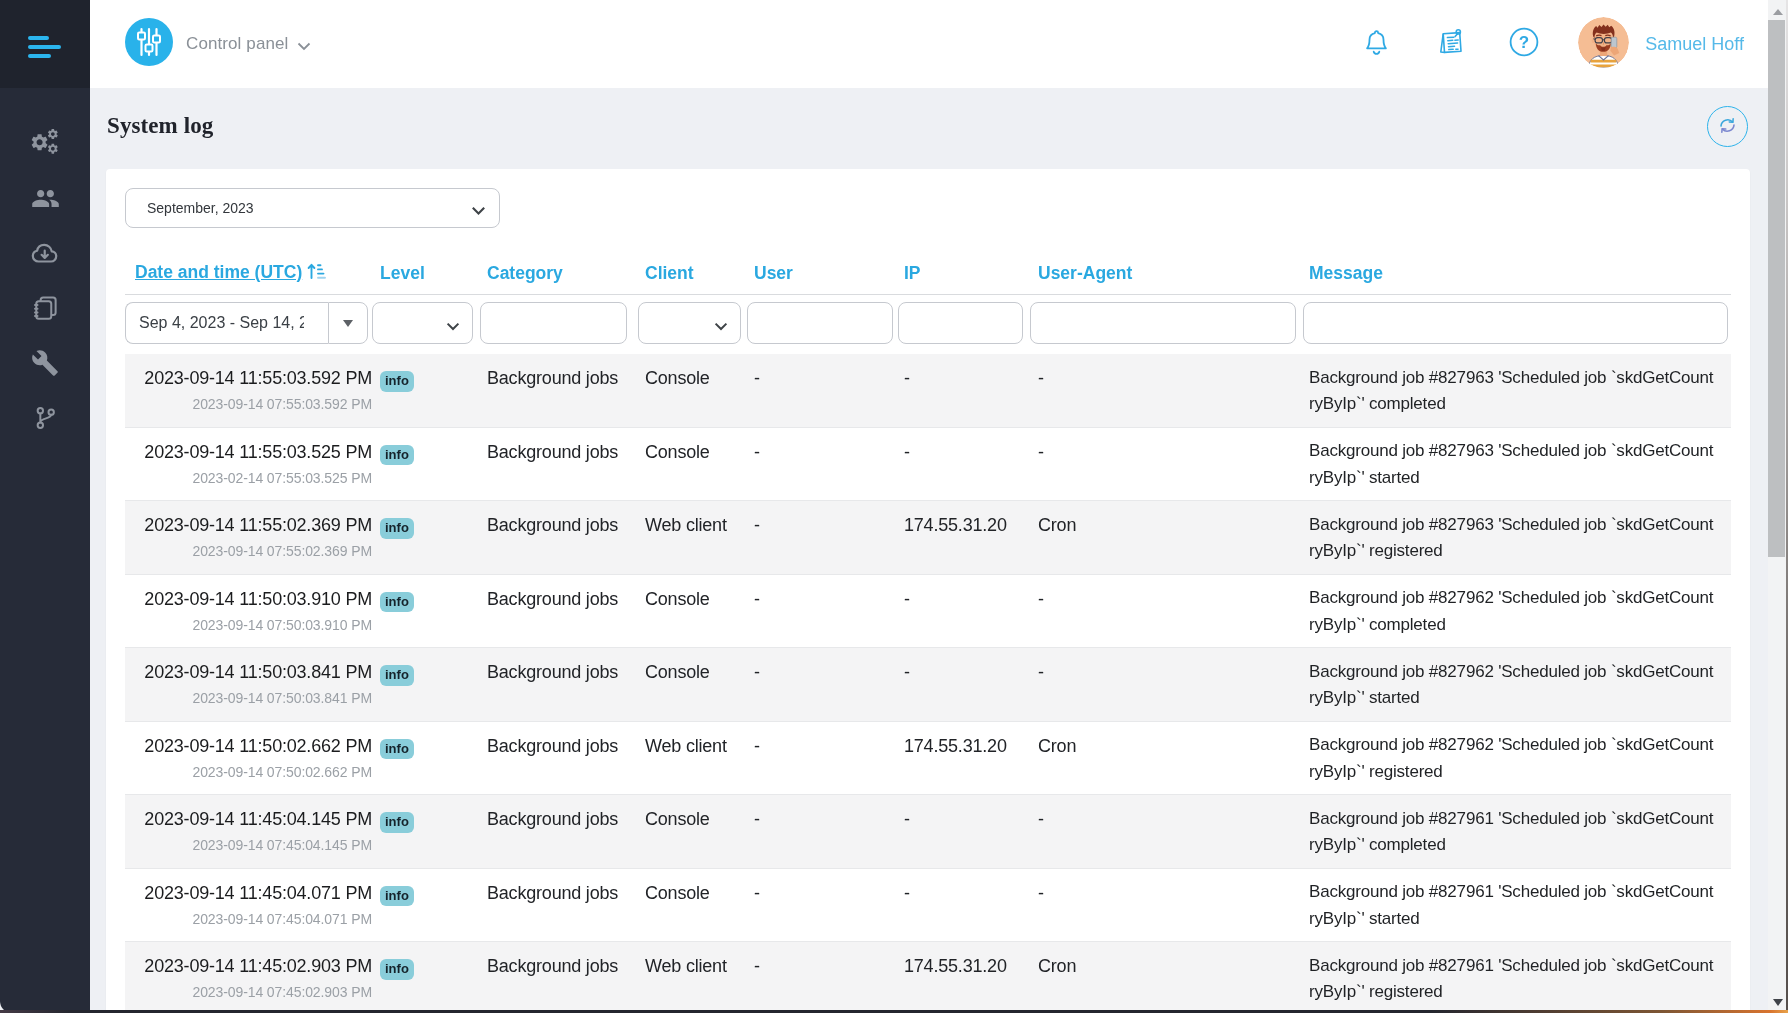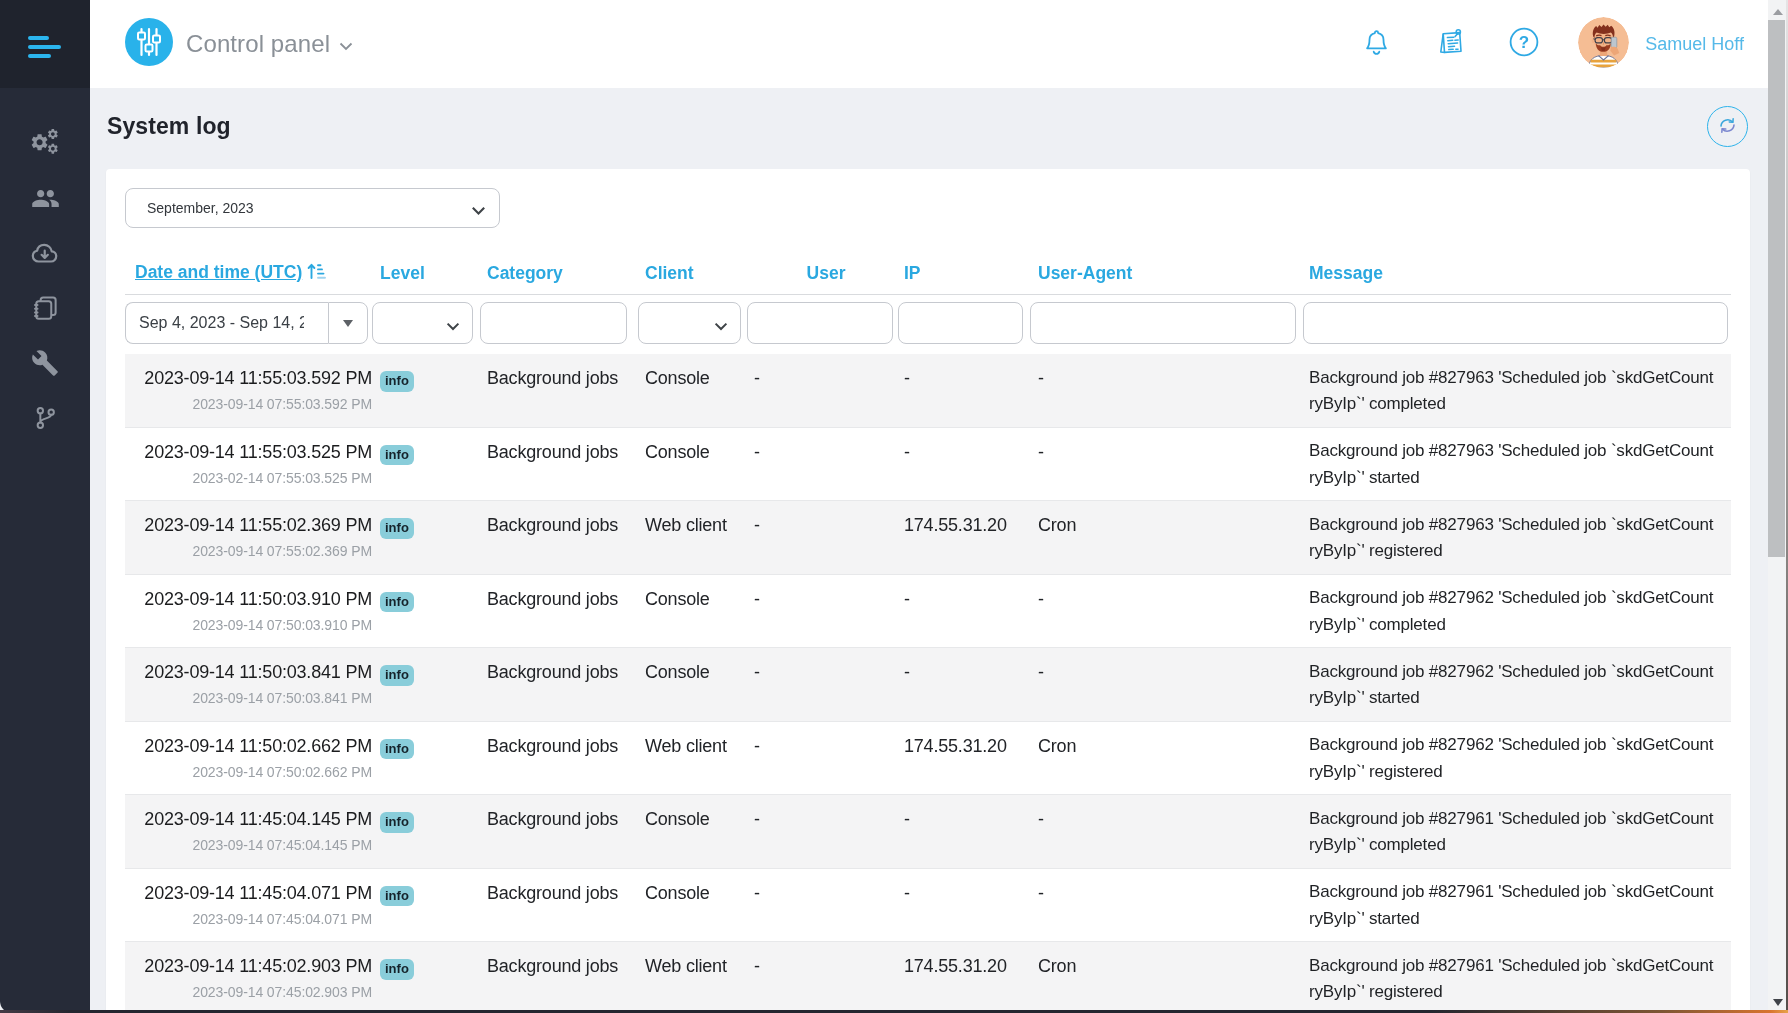--- a/index.html
+++ b/index.html
@@ -15,47 +15,47 @@
   .hamburger .h2 { top:9px; width:33px; }
   .hamburger .h3 { top:18px; width:23px; }
   .side-nav { position:absolute; top:115.5px; left:0; width:90px; }
   .side-item { width:90px; height:55px; display:flex; align-items:center; justify-content:center; cursor:pointer; }
   .side-item svg { display:block; }
 
   
   .topbar { position:absolute; left:90px; top:0; width:1678px; height:88px; background:#ffffff; z-index:4; }
   .brand { position:absolute; left:35px; top:20px; height:48px; display:flex; align-items:center; cursor:pointer; }
   .brand-logo { width:48px; height:48px; }
-  .brand-title { margin-left:13px; font-size:24px; color:#8a9097; letter-spacing:0.1px; }
+  .brand-title { margin-left:13px; font-size:17px; color:#8a9097; letter-spacing:0.1px; }
   .brand-chevron { margin-left:9px; margin-top:3px; }
   .topbar-right { position:absolute; right:24px; top:0; height:88px; display:flex; align-items:center; }
   .tb-icon { width:30px; height:32px; display:flex; align-items:center; justify-content:center; cursor:pointer; }
   .tb-bell { margin-right:44px; }
   .tb-news { margin-right:44px; }
   .tb-help { margin-right:39px; }
   .avatar { width:51px; height:51px; border-radius:50%; overflow:hidden; flex:0 0 auto; margin-top:-4px; cursor:pointer; }
   .user-name { margin-left:16px; font-size:18px; color:#55b9e9; cursor:pointer; }
 
   
   .page { position:absolute; left:90px; top:88px; width:1678px; height:925px; background:#eef0f4; }
-  .page-title { position:absolute; left:17px; top:25px; font-size:23px; font-weight:bold; color:#20232b; letter-spacing:0.1px; }
+  .page-title { position:absolute; left:17px; top:25px; font-size:23px; font-weight:bold; color:#20232b; letter-spacing:0.1px;font-family:Liberation Serif, serif; }
   .refresh-btn { position:absolute; left:1617px; top:18px; width:41px; height:41px; border-radius:50%; border:1.5px solid #2db3eb; background:transparent; display:flex; align-items:center; justify-content:center; cursor:pointer; }
 
   .card { position:absolute; left:16px; top:81px; width:1644px; height:852px; background:#ffffff; border-radius:4px; box-shadow:0 1px 2px rgba(40,50,60,0.05); }
 
   .month-select { position:absolute; left:19px; top:19px; width:375px; height:40px; border:1px solid #c6c9cf; border-radius:8px; background:#fff; cursor:pointer; }
   .month-select .ms-label { position:absolute; left:21px; top:0; line-height:38px; font-size:14px; color:#33373c; }
   .month-select .ms-chevron { position:absolute; right:13px; top:13px; }
 
   
   .thead { position:absolute; left:19px; top:85px; width:1606px; height:38px; display:grid; grid-template-columns:247px 108px 158px 109px 151px 132px 273px 428px; align-items:center; }
   .th { font-size:17.5px; font-weight:bold; color:#2aa8e0; white-space:nowrap; cursor:pointer; }
   .th .sort-icon { display:inline-block; vertical-align:-1px; margin-left:5px; }
   .th-c1 { padding-left:10px;text-decoration:underline; } .th-c2 { padding-left:8px; } .th-c3 { padding-left:7px; }
-  .th-c4 { padding-left:7px; }  .th-c5 { padding-left:7px;text-align:center; } .th-c6 { padding-left:6px; }
+  .th-c4 { padding-left:7px; }  .th-c5 { padding-left:7px; } .th-c6 { padding-left:6px; }
   .th-c7 { padding-left:8px; }  .th-c8 { padding-left:6px; }
   .thead-line { position:absolute; left:19px; top:125px; width:1606px; height:1px; background:#d9dbde; }
 
   .filters { position:absolute; left:19px; top:133px; width:1606px; height:42px; display:grid; grid-template-columns:247px 108px 158px 109px 151px 132px 273px 428px; }
   .fbox { height:42px; border:1px solid #c6c9cf; border-radius:8px; background:#fff; position:relative; }
   .f-date-wrap { display:flex; }
   .f-date { width:202.5px; border-radius:8px 0 0 8px; border-right:none; overflow:hidden; }
   .f-date .f-text { position:absolute; left:13px; top:0; line-height:40px; font-size:16px; color:#3b4046; white-space:nowrap; width:165px; overflow:hidden; }
   .f-date-btn { width:40px; height:42px; border:1px solid #c6c9cf; border-radius:0 8px 8px 0; background:#fff; display:flex; align-items:center; justify-content:center; cursor:pointer; }
   .f-date-btn .tri { width:0; height:0; border-left:5.5px solid transparent; border-right:5.5px solid transparent; border-top:7px solid #5d6166; }

